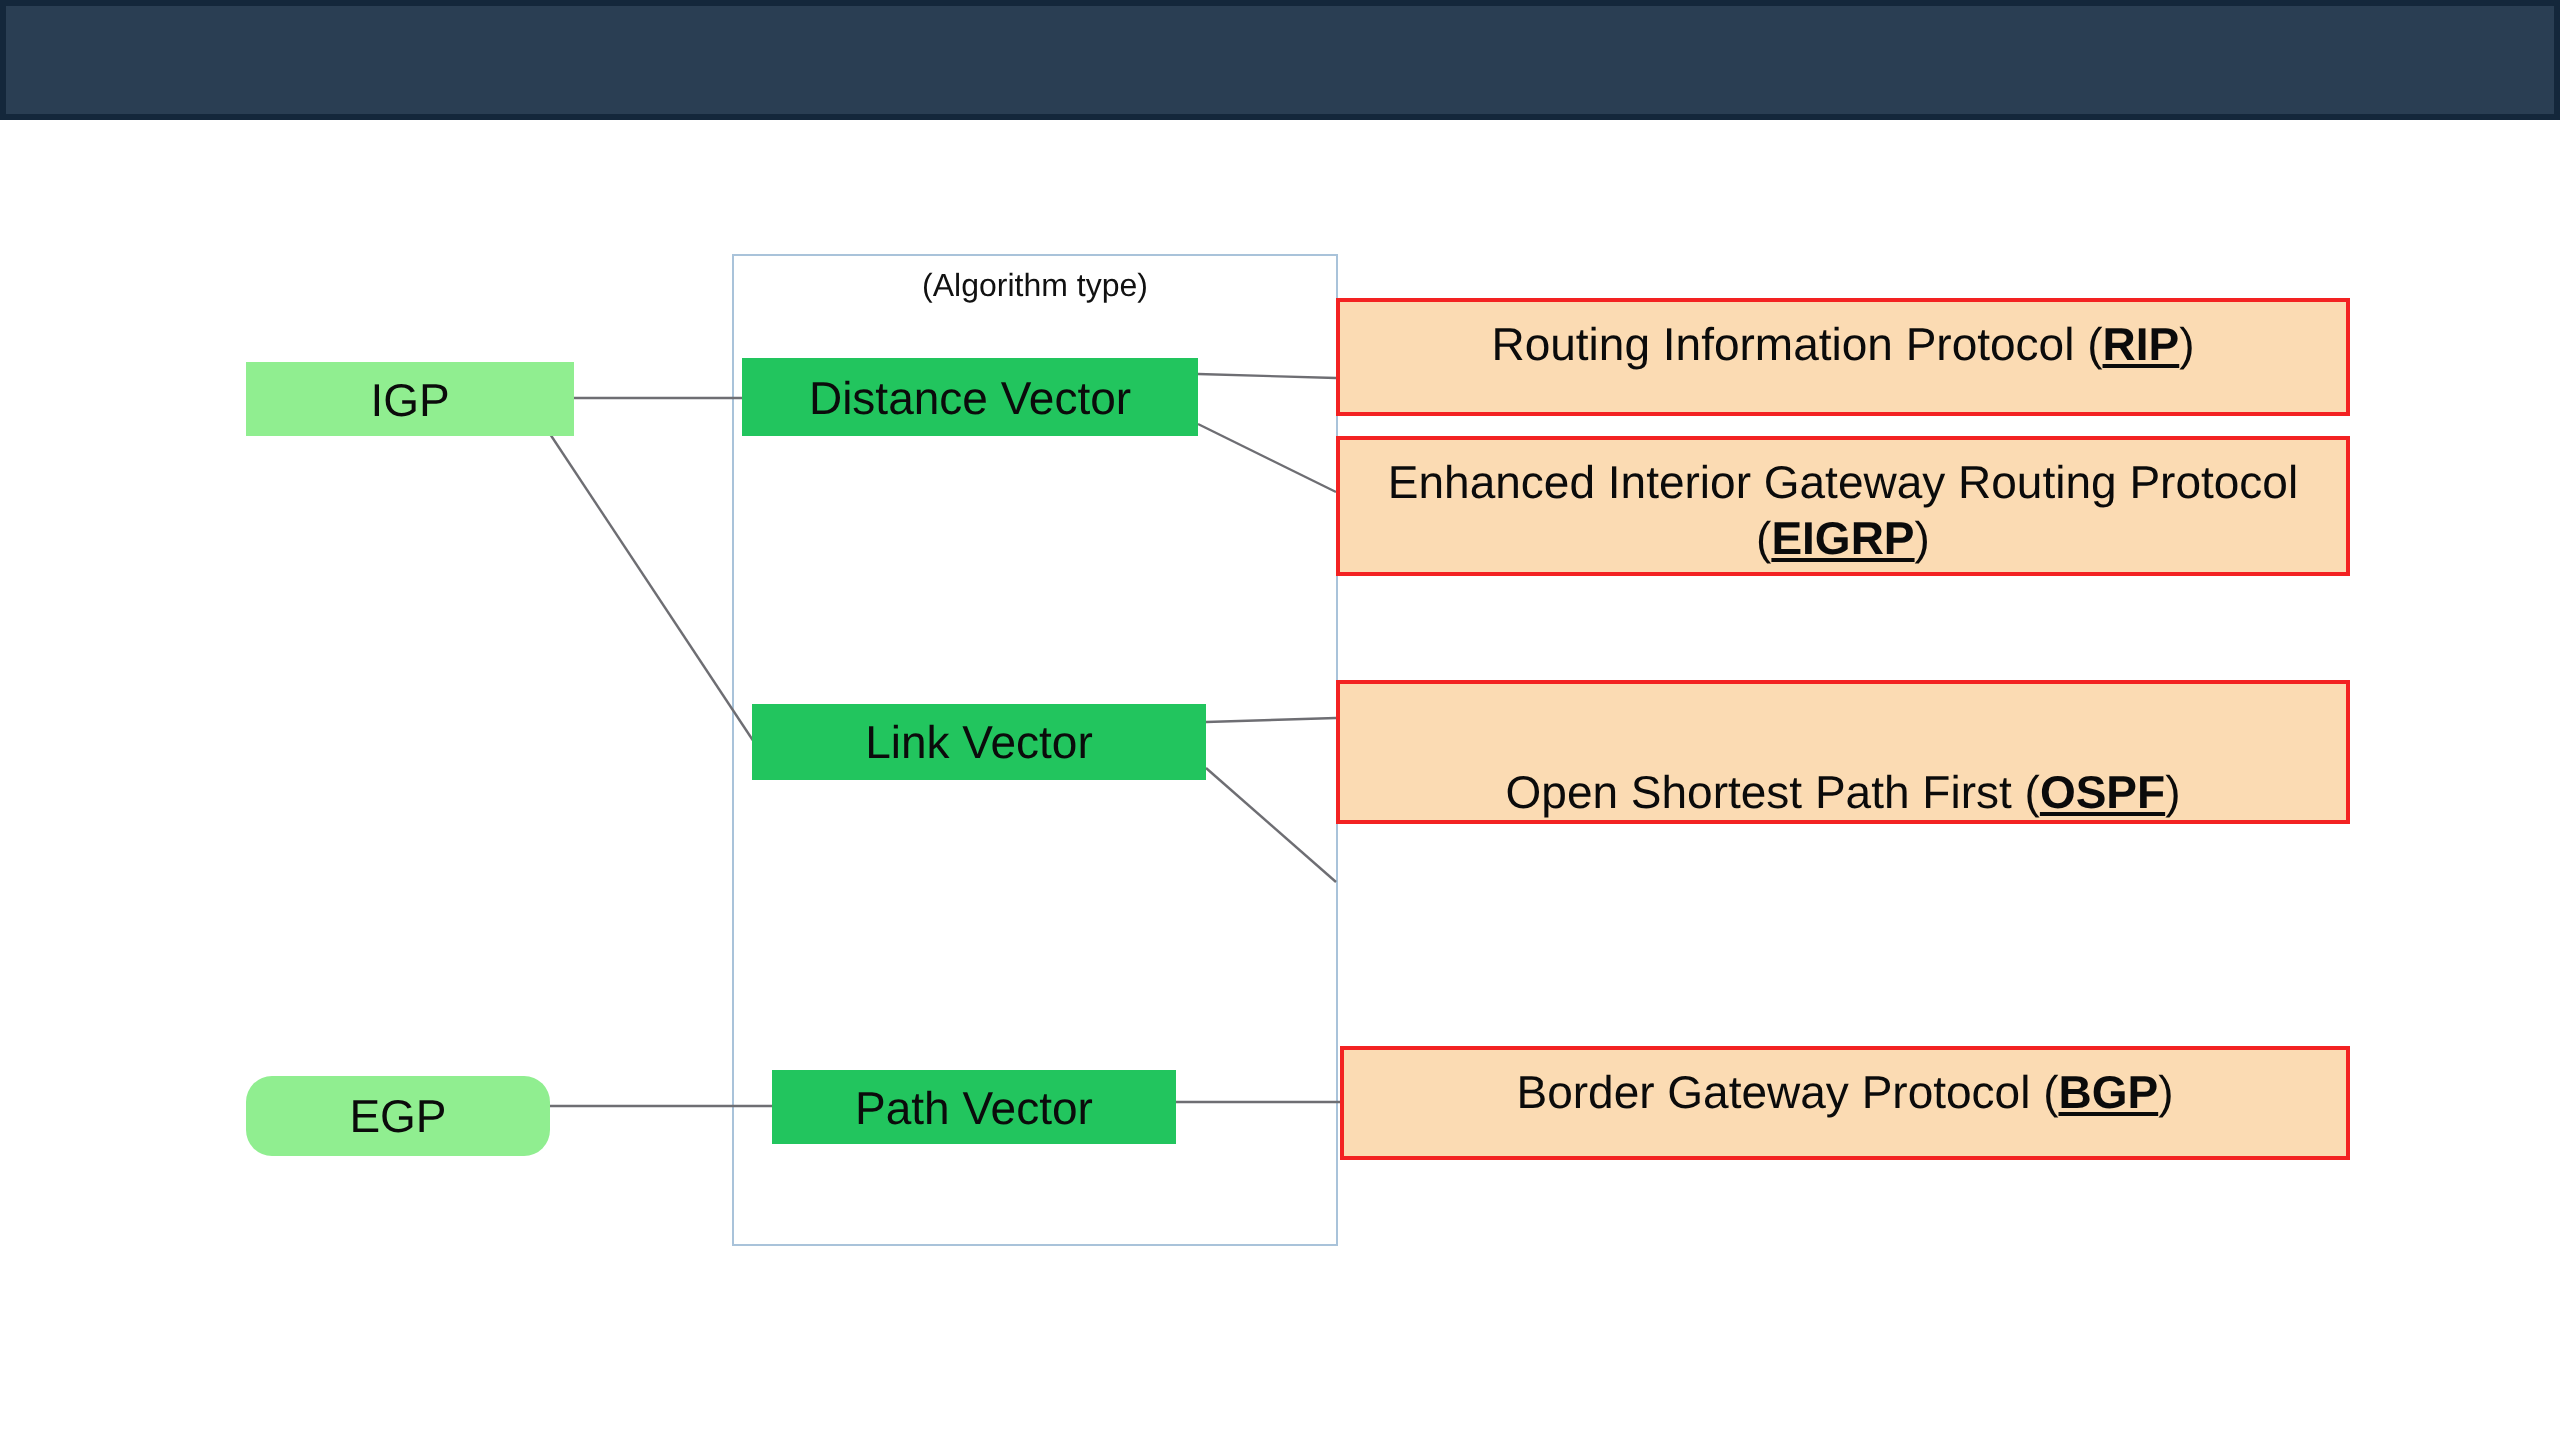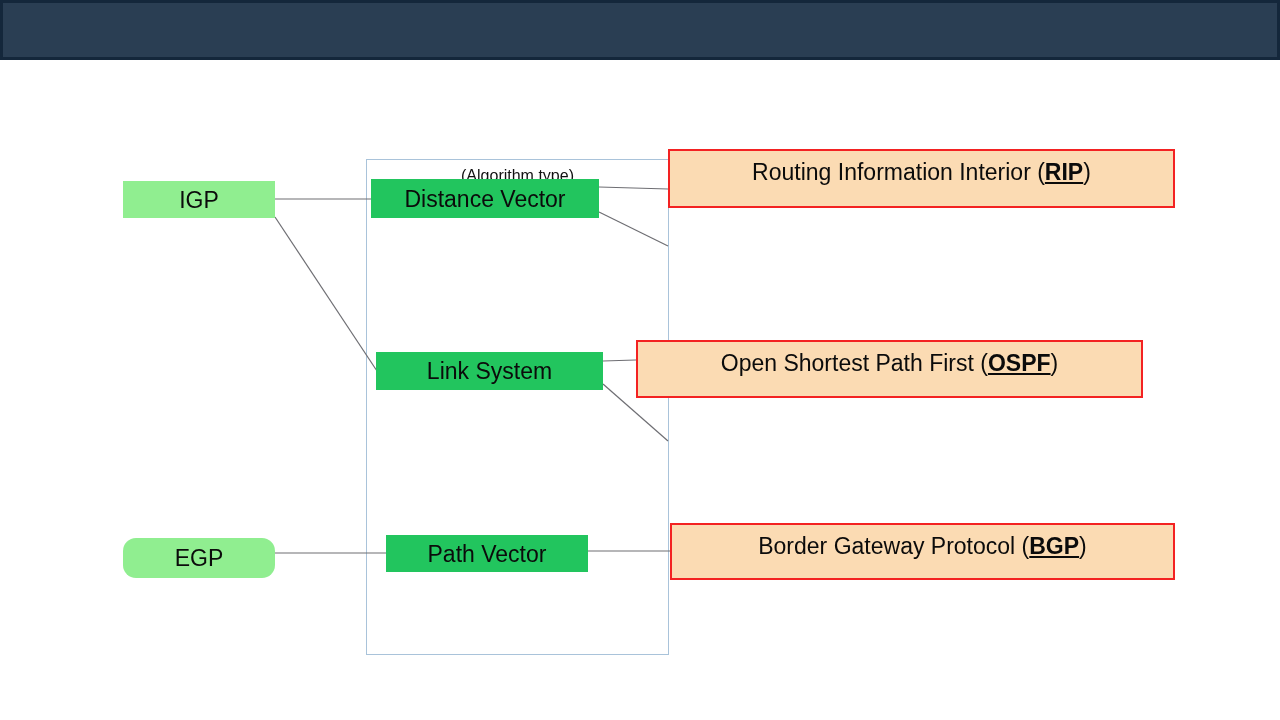--- a/index.html
+++ b/index.html
@@ -42,50 +42,53 @@
     <line x1="275" y1="199" x2="371" y2="199"></line>
     <line x1="275" y1="217" x2="377" y2="371"></line>
     <line x1="599" y1="187" x2="668" y2="189"></line>
     <line x1="599" y1="212" x2="668" y2="246"></line>
     <line x1="603" y1="361" x2="668" y2="359"></line>
     <line x1="603" y1="384" x2="668" y2="441"></line>
     <line x1="275" y1="553" x2="386" y2="553"></line>
     <line x1="588" y1="551" x2="670" y2="551"></line>
   </svg>
 
-  <div class="group" style="left:366px;top:127px;width:303px;height:496px;margin-top:32px;">
+  <div class="group" style="left:366px;top:127px;width:303px;height:496px;">
     <div class="group-title">(Algorithm type)</div>
   </div>
 
-  <div class="box cat" style="left:123px;top:181px;width:152px;height:37px;">
+  <div class="box cat" style="left:123px;top:181px;width:164px;height:37px;">
     <span>IGP</span>
   </div>
 
   <div class="box cat" style="left:123px;top:538px;width:152px;height:40px;border-radius:13px;">
     <span>EGP</span>
   </div>
 
   <div class="box algo" style="left:371px;top:179px;width:228px;height:39px;">
     <span>Distance Vector</span>
   </div>
 
   <div class="box algo" style="left:376px;top:352px;width:227px;height:38px;">
-    <span>Link System</span>
+    <span>Link Vector</span>
   </div>
 
   <div class="box algo" style="left:386px;top:535px;width:202px;height:37px;">
     <span>Path Vector</span>
   </div>
 
   <div class="box proto" style="left:668px;top:149px;width:507px;height:59px;">
-    <span><span>Routing Information Interior (</span><span class="acronym">RIP</span><span>)</span></span>
+    <span><span>Routing Information Protocol (</span><span class="acronym">RIP</span><span>)</span></span>
   </div>
 
+  <div class="box proto" style="left:668px;top:218px;width:507px;height:70px;">
+    <span><span>Enhanced Interior Gateway Routing Protocol (</span><span class="acronym">EIGRP</span><span>)</span></span>
+  </div>
 
-  <div class="box proto" style="left:636px;top:340px;width:507px;height:58px;">
+  <div class="box proto" style="left:668px;top:340px;width:507px;height:72px;align-items:flex-end;">
     <span><span>Open Shortest Path First (</span><span class="acronym">OSPF</span><span>)</span></span>
   </div>
 
 
   <div class="box proto" style="left:670px;top:523px;width:505px;height:57px;">
     <span><span>Border Gateway Protocol (</span><span class="acronym">BGP</span><span>)</span></span>
   </div>
 
 </div>
 

